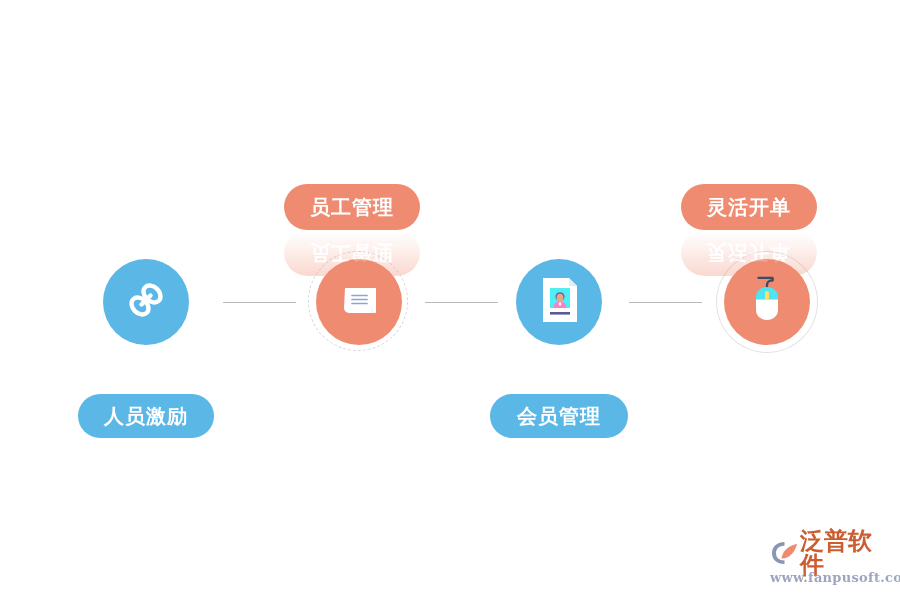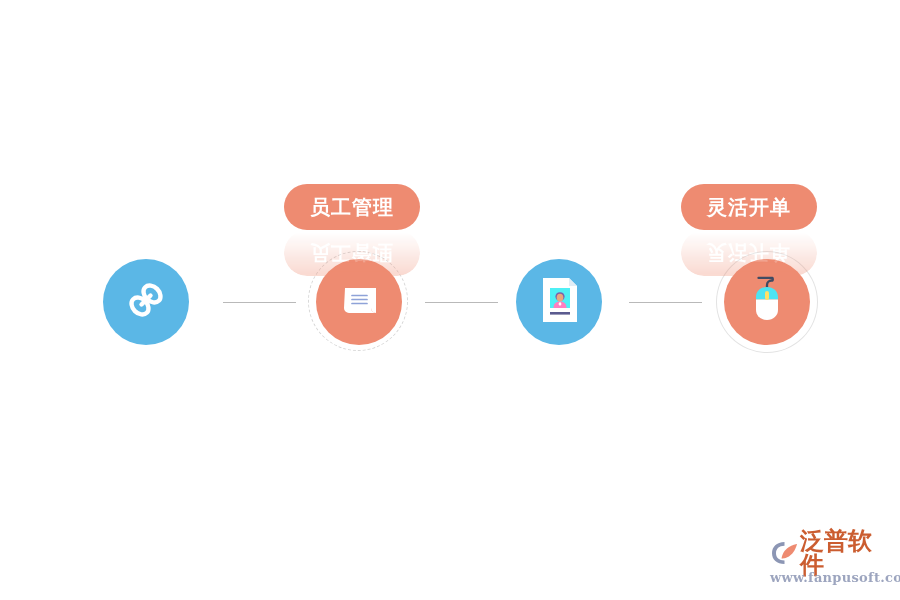--- a/index.html
+++ b/index.html
@@ -218,21 +218,23 @@
   <div class="pill-wrap pw-staff">
     <div class="pill salmon pill-full">员工管理</div>
     <div class="pill-reflect salmon">员工管理</div>
   </div>
 
   <div class="pill-wrap pw-billing">
     <div class="pill salmon pill-full">灵活开单</div>
     <div class="pill-reflect salmon">灵活开单</div>
   </div>
 
-
+  <div class="pill blue pill-incentive">人员激励</div>
+
+  <div class="pill blue pill-member">会员管理</div>
 
   <div id="watermark">
     <div class="wm-row">
       <span>
         <svg width="30" height="28" viewBox="0 0 30 28" style="display:block;">
           <path d="M14.5 3 C6.5 3 2 8 2 14.2 C2 20.6 6.8 25 14.5 25
                    L14.5 21.4 C9 21.4 6 18.6 6 14.2 C6 9.9 9 6.8 14.5 6.8 Z" fill="#8c96b4"></path>
           <path d="M27 5 C27 5 13.5 6.5 11.5 19.5 C11.5 19.5 23 20.5 27 5 Z" fill="#ee8b71"></path>
         </svg>
       </span>

